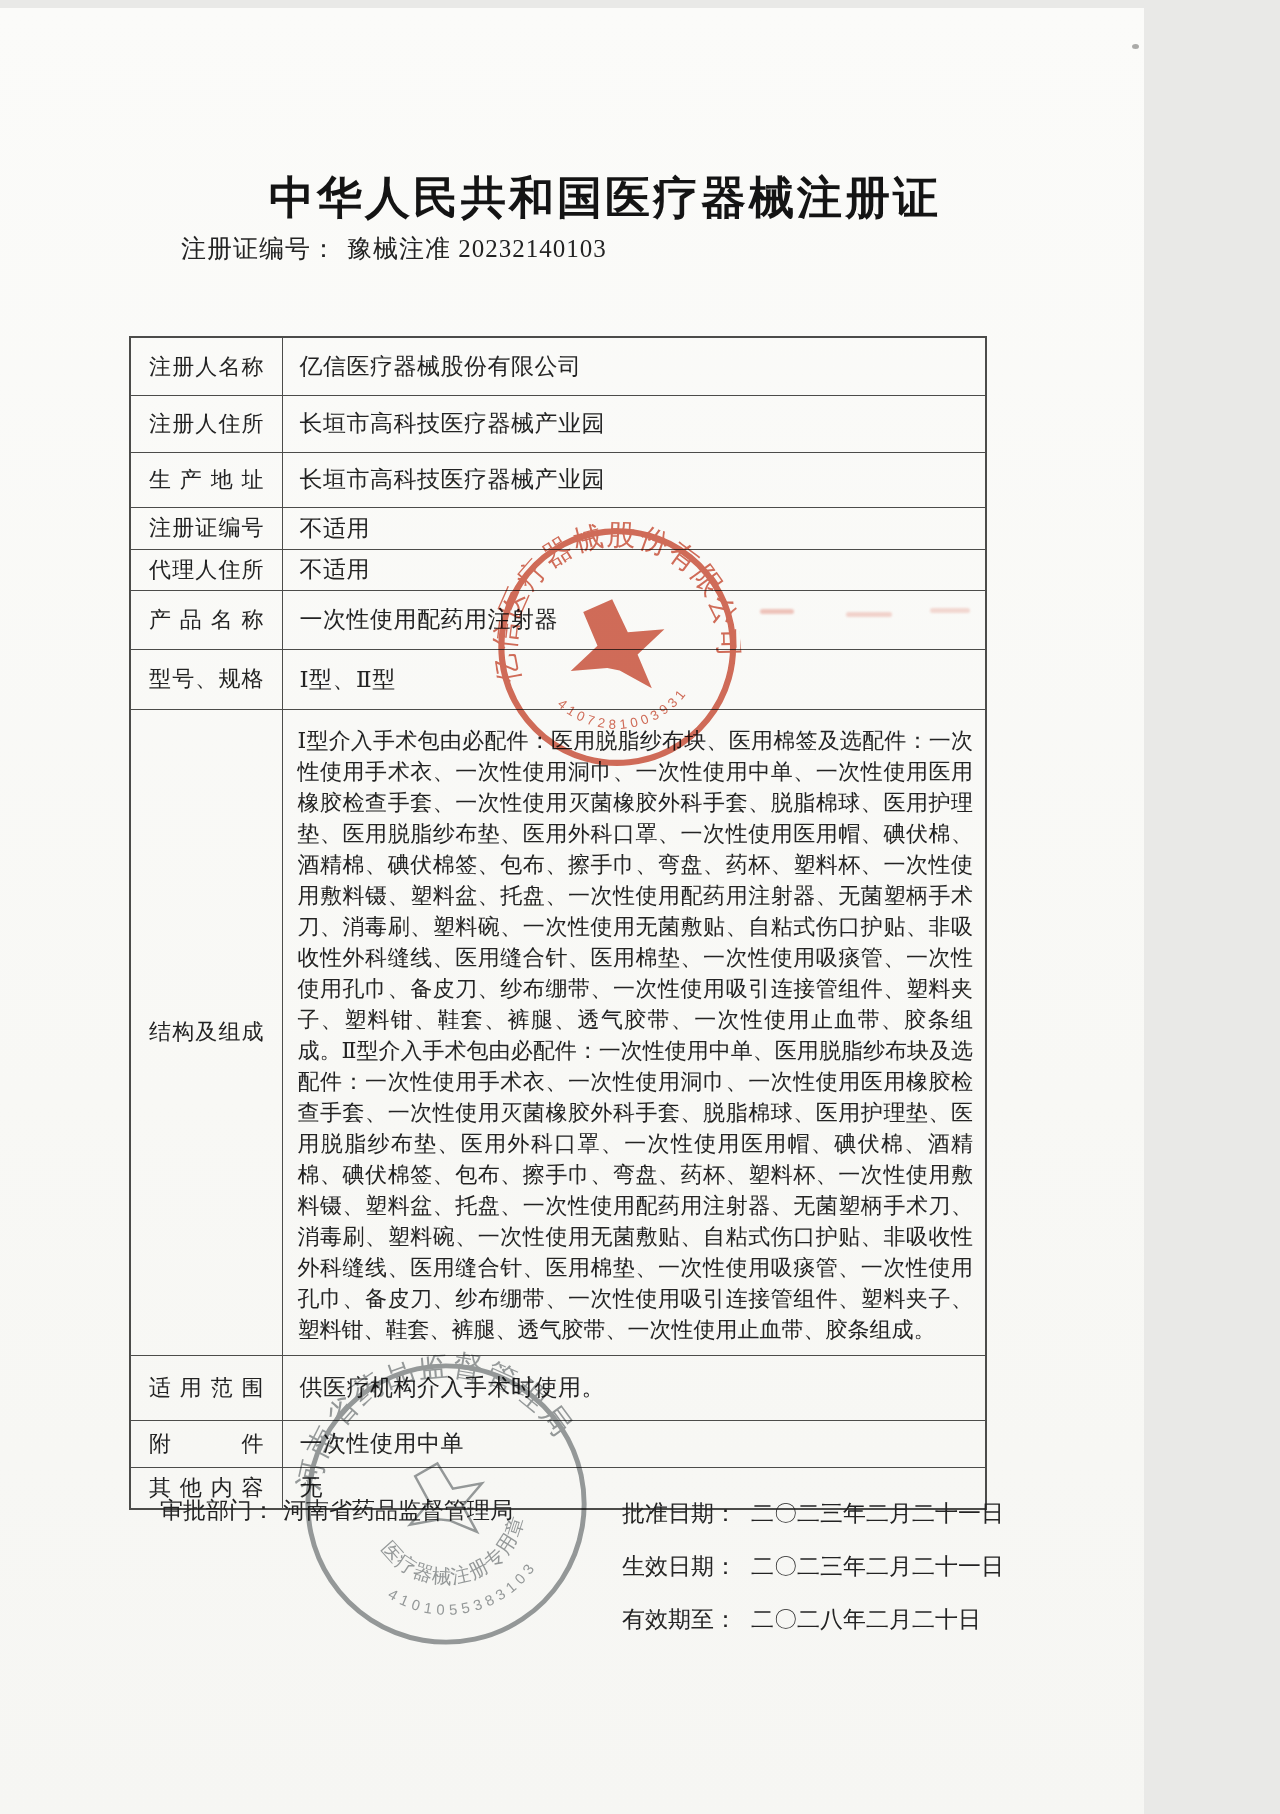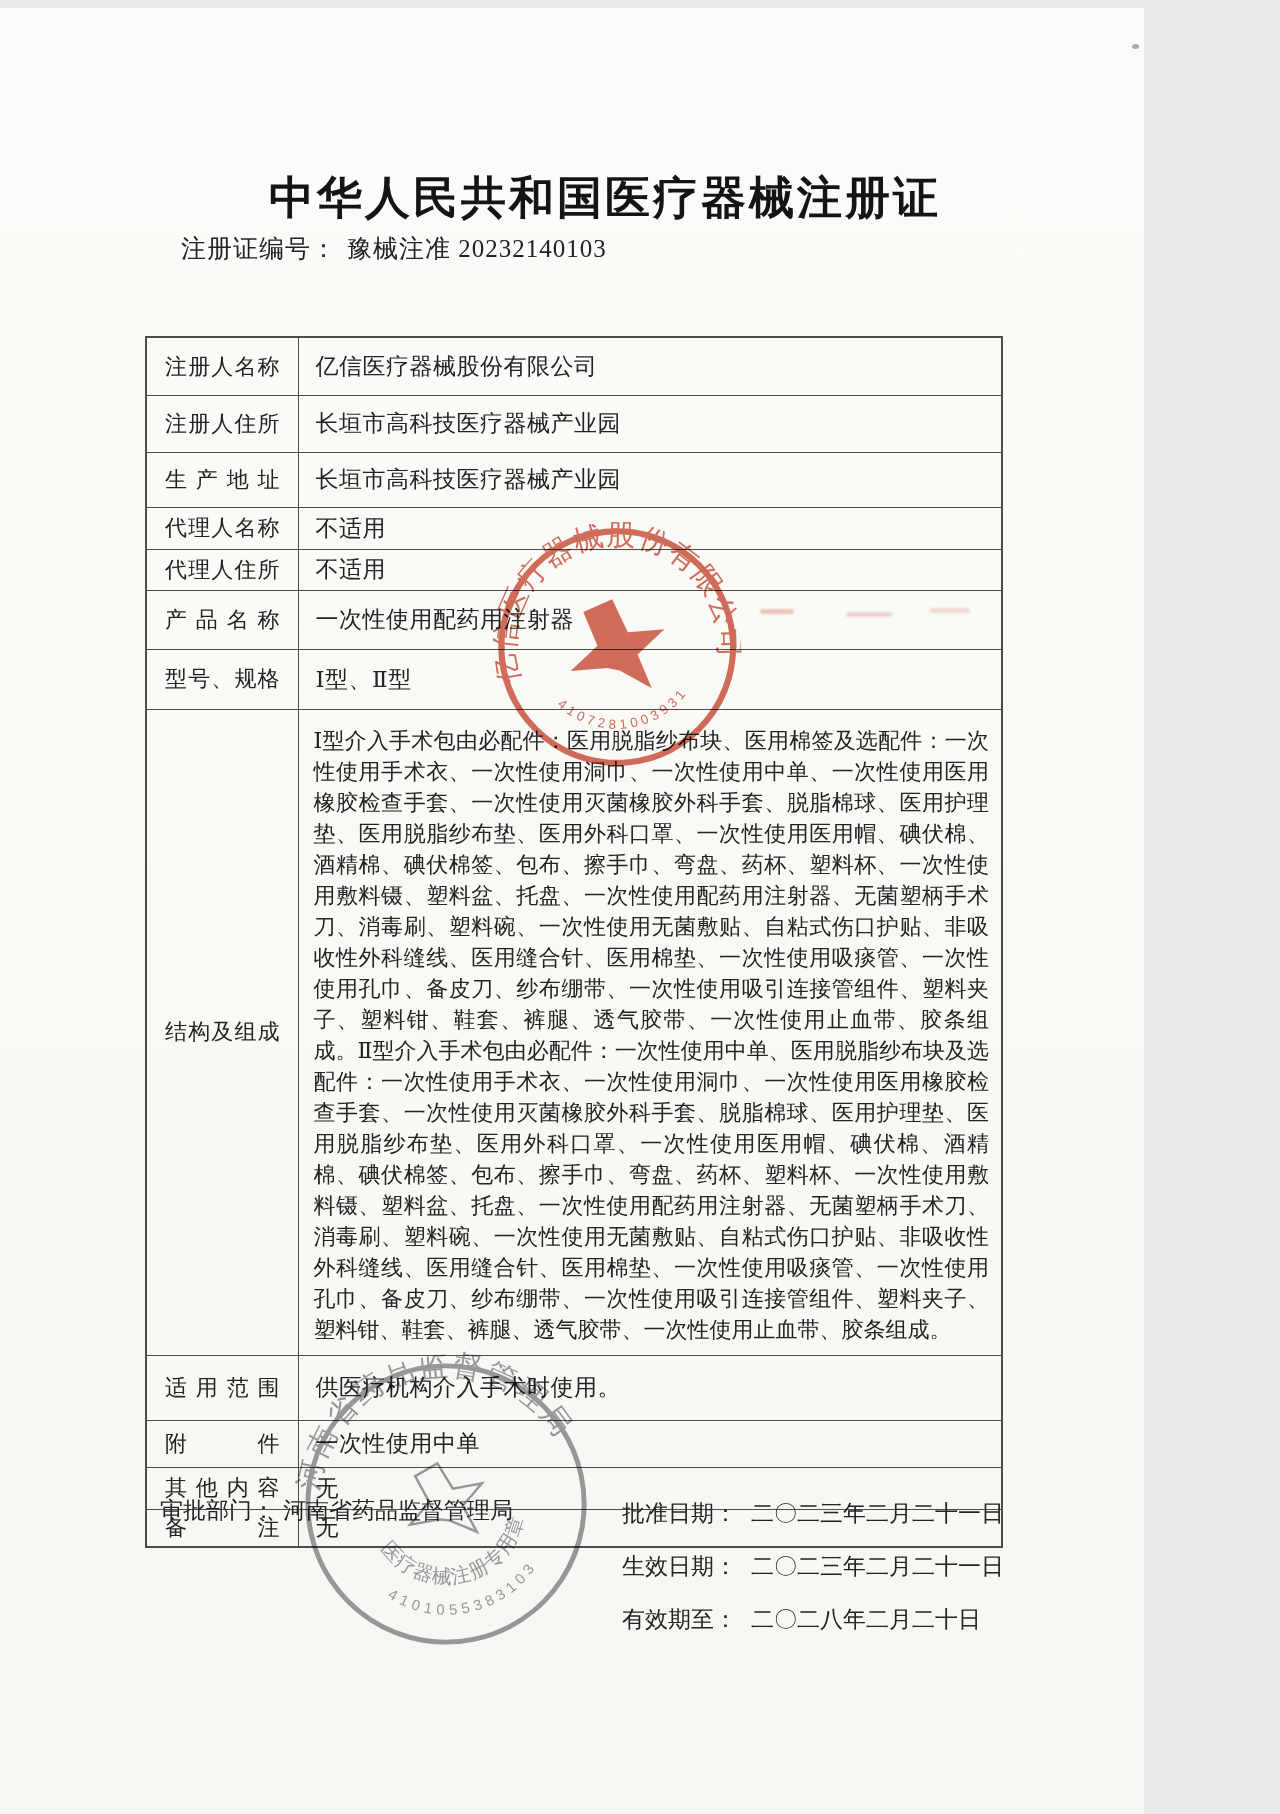--- a/index.html
+++ b/index.html
@@ -20,21 +20,21 @@
     text-align:center;
     font-family:"Liberation Sans","DejaVu Sans",sans-serif;
     font-weight:900;font-size:45px;letter-spacing:3px;color:#141414;
   }
   .cert-line{
     position:absolute;left:181px;top:224px;
     font-size:25px;color:#232323;letter-spacing:1px;
   }
   .cert-line .lbl{margin-right:10px;}
   table.cert{
-    position:absolute;left:145px;top:328px;
+    position:absolute;left:129px;top:328px;
     width:858px;border-collapse:collapse;table-layout:fixed;
     background:transparent;
   }
   table.cert,table.cert td{border:1.6px solid #4c4c4a;}
   table.cert{border-width:2px;}
   td.lab{
     width:152px;font-size:22px;color:#232323;
     padding:0 18px;vertical-align:middle;
     text-align:justify;text-align-last:justify;
     line-height:1.15;
@@ -84,21 +84,21 @@
       </tr>
       <tr style="height:57px">
         <td class="lab">注册人住所</td>
         <td class="val">长垣市高科技医疗器械产业园</td>
       </tr>
       <tr style="height:55px">
         <td class="lab">生产地址</td>
         <td class="val">长垣市高科技医疗器械产业园</td>
       </tr>
       <tr style="height:42px">
-        <td class="lab">代理人名称</td>
+        <td class="lab">注册证编号</td>
         <td class="val">不适用</td>
       </tr>
       <tr style="height:41px">
         <td class="lab">代理人住所</td>
         <td class="val">不适用</td>
       </tr>
       <tr style="height:59px">
         <td class="lab">产品名称</td>
         <td class="val">一次性使用配药用注射器</td>
       </tr>
@@ -113,24 +113,20 @@
       <tr style="height:65px">
         <td class="lab">适用范围</td>
         <td class="val">供医疗机构介入手术时使用。</td>
       </tr>
       <tr style="height:47px">
         <td class="lab">附　件</td>
         <td class="val">一次性使用中单</td>
       </tr>
       <tr style="height:42px">
         <td class="lab">其他内容</td>
-        <td class="val">无</td>
-      </tr>
-      <tr style="height:38px">
-        <td class="lab">备　注</td>
         <td class="val">无</td>
       </tr>
     </tbody>
   </table>
 
   <div class="footer-approval">
     <span class="lbl">审批部门：</span><span>河南省药品监督管理局</span>
   </div>
 
   <div class="dates">

